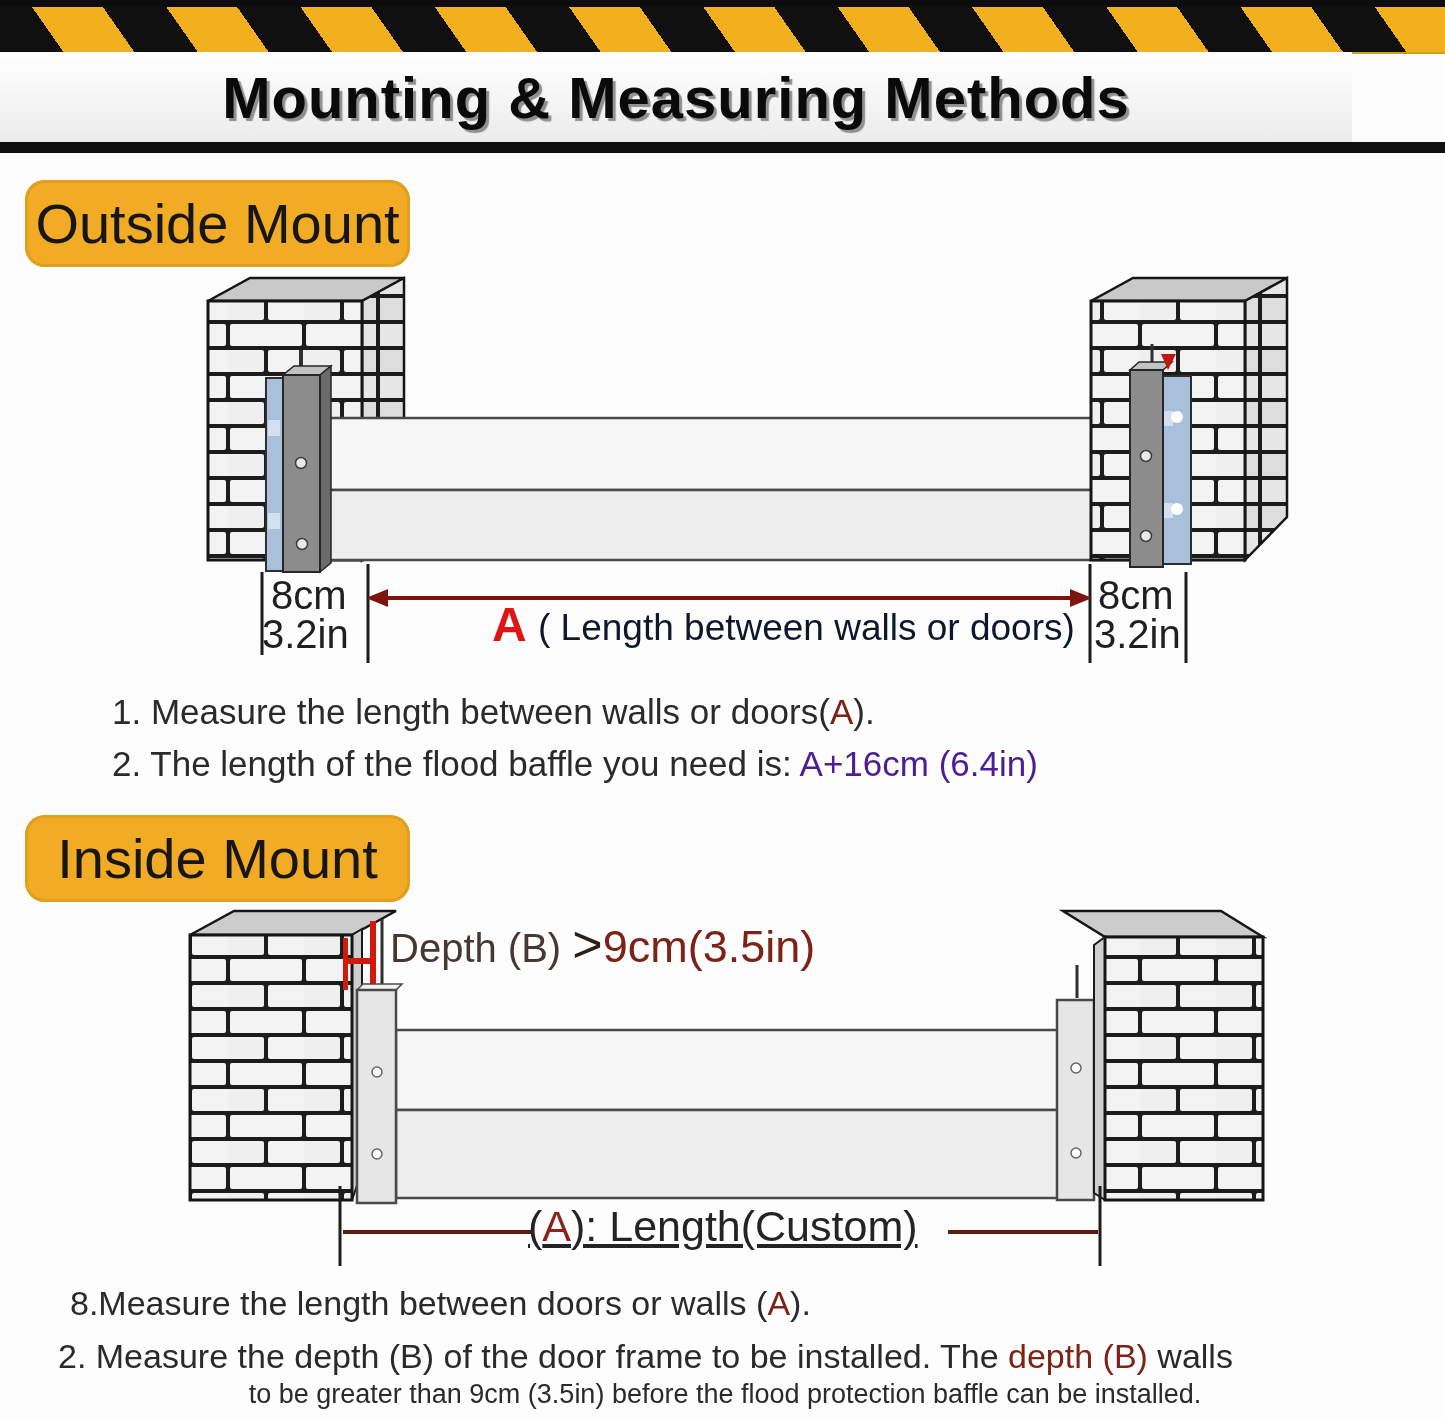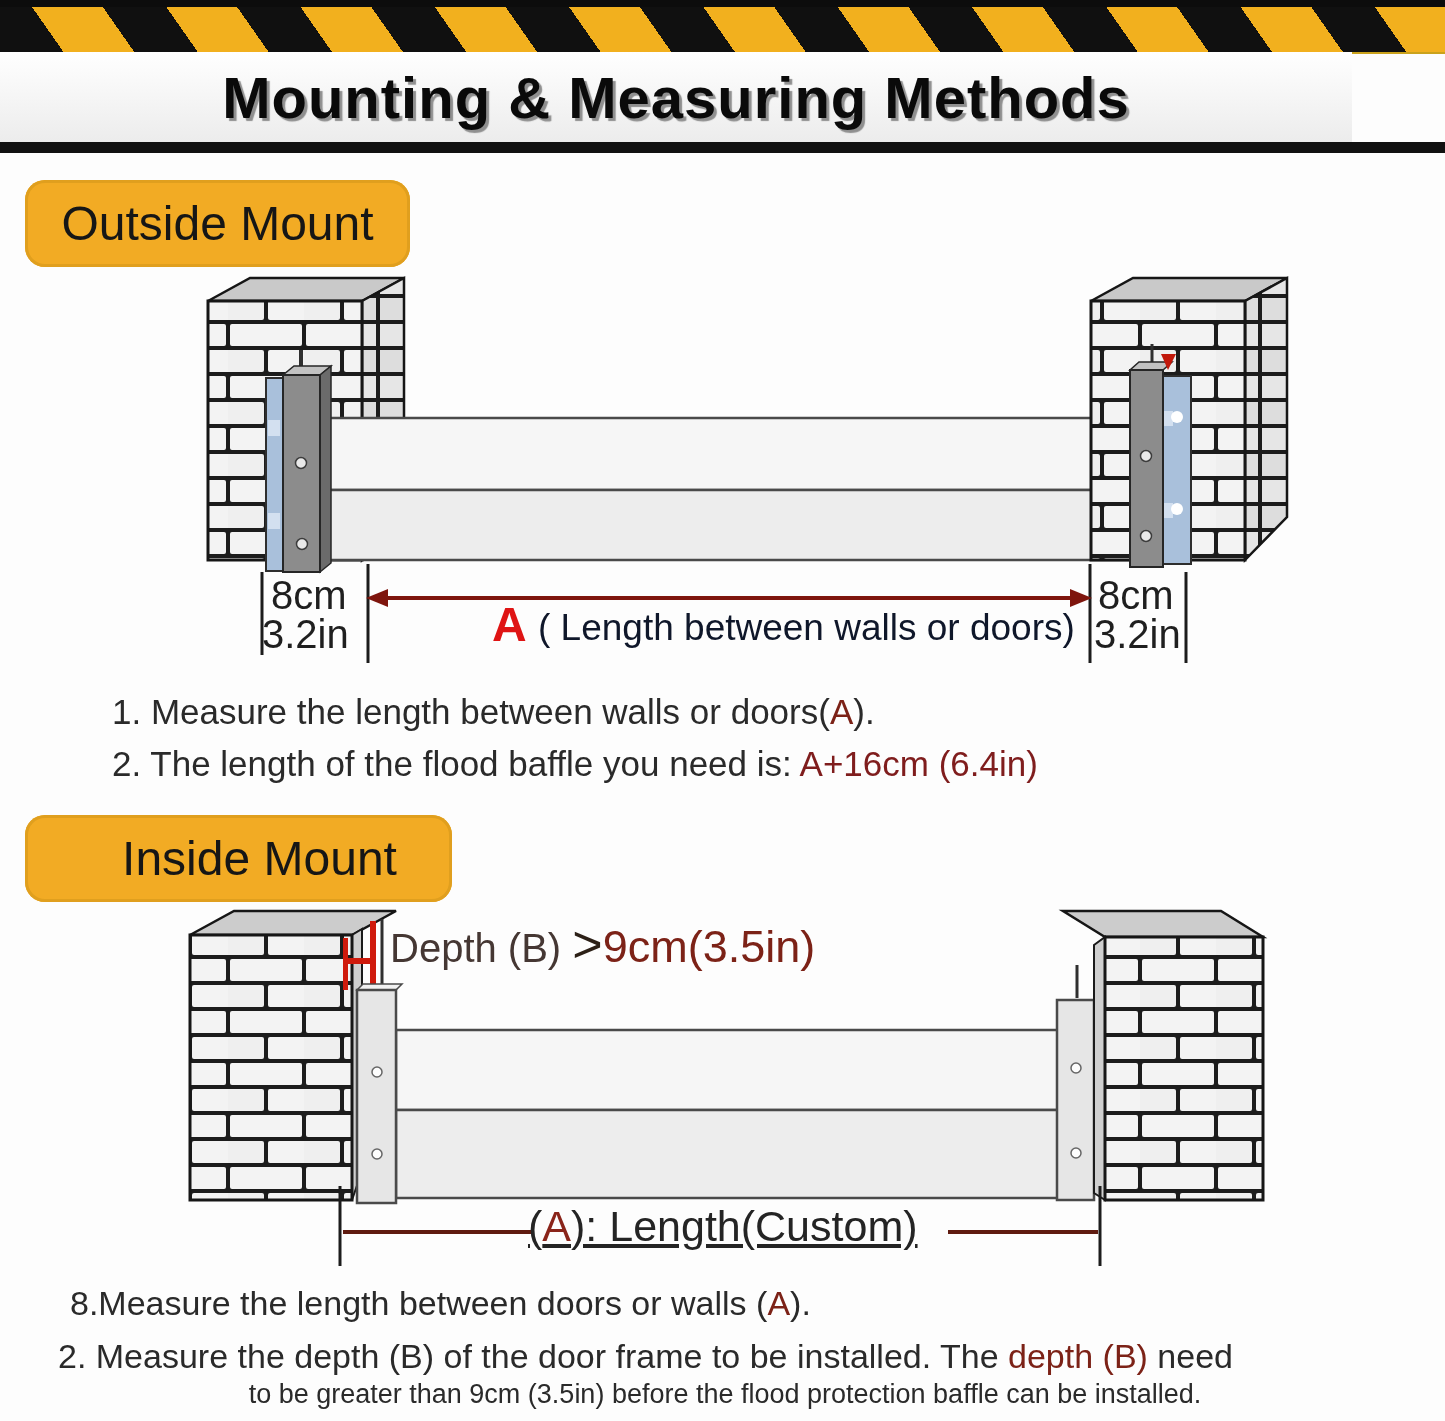--- a/index.html
+++ b/index.html
@@ -22,24 +22,24 @@
   .page-title {
     font-size:58px; font-weight:bold; letter-spacing:1px; color:#0a0a0a;
     text-shadow: 3px 3px 1px #8f8f8f;
   }
   .black-bar { position:absolute; left:0; top:142px; width:1445px; height:11px; background:#111; }
 
   
   .badge {
     position:absolute; width:385px; height:87px; background:#f2ab24;
     border-radius:20px; display:flex; align-items:center; justify-content:center;
-    font-size:48px; color:#161616; box-shadow: inset 0 0 0 3px #e09f1e;
+    font-size:56px; color:#161616; box-shadow: inset 0 0 0 3px #e09f1e;
   }
   .badge-outside { left:25px; top:180px; }
-  .badge-inside  { left:25px; top:815px;padding-left:42px; }
+  .badge-inside  { left:25px; top:815px; }
 
   
   .diag { position:absolute; left:0; }
   .svg-outside { top:270px; }
   .svg-inside  { top:905px; }
 
   
   .lbl { position:absolute; white-space:nowrap; color:#1f1f1f; }
   .dim { font-size:40px; }
   .t-8cm-l  { left:271px;  top:573px; }
@@ -48,21 +48,21 @@
   .t-32in-r { left:1094px; top:612px; }
   .t-A    { left:492px; top:597px; font-size:48px; font-weight:bold; color:#df1414; }
   .t-span { left:538px; top:607px; font-size:37px; color:#0f172a; }
 
   .step { position:absolute; white-space:nowrap; font-size:35px; color:#2a2a2a; }
   .o-step1 { left:112px; top:692px; }
   .o-step2 { left:112px; top:744px; }
   .i-step1 { left:70px;  top:1284px; font-size:34px; }
   .i-step2 { left:58px;  top:1337px; font-size:34px; }
   .i-step3 { left:30px;  top:1379px; font-size:27px; width:1390px; text-align:center; white-space:nowrap; }
-  .red  { color:#7f1d1d; }
+  .red  { color:#4c1d95; }
   .dred { color:#7c2217; }
 
   .depth-label { position:absolute; left:390px; top:914px; white-space:nowrap; }
   .depth-pre { font-size:40px; color:#453733; }
   .depth-gt  { font-size:52px; color:#2c2017; }
   .depth-red { font-size:45px; color:#7c2217; }
 
   .len-label { position:absolute; left:528px; top:1202px; font-size:43px; color:#242424; white-space:nowrap;text-decoration:underline; }
   .len-a { color:#8a241a; }
 </style>
@@ -230,17 +230,17 @@
   </div>
 
   <div class="len-label">
     <span>(</span><span class="len-a">A</span><span>): Length(Custom)</span>
   </div>
 
   <div class="step i-step1">
     <span>8.Measure the length between doors or walls (</span><span class="dred">A</span><span>).</span>
   </div>
   <div class="step i-step2">
-    <span>2. Measure the depth (B) of the door frame to be installed. The </span><span class="dred">depth (B)</span><span> need</span>
+    <span>2. Measure the depth (B) of the door frame to be installed. The </span><span class="dred">depth (B)</span><span> walls</span>
   </div>
   <div class="step i-step3">to be greater than 9cm (3.5in) before the flood protection baffle can be installed.</div>
 
 </div>
 
 </body></html>

